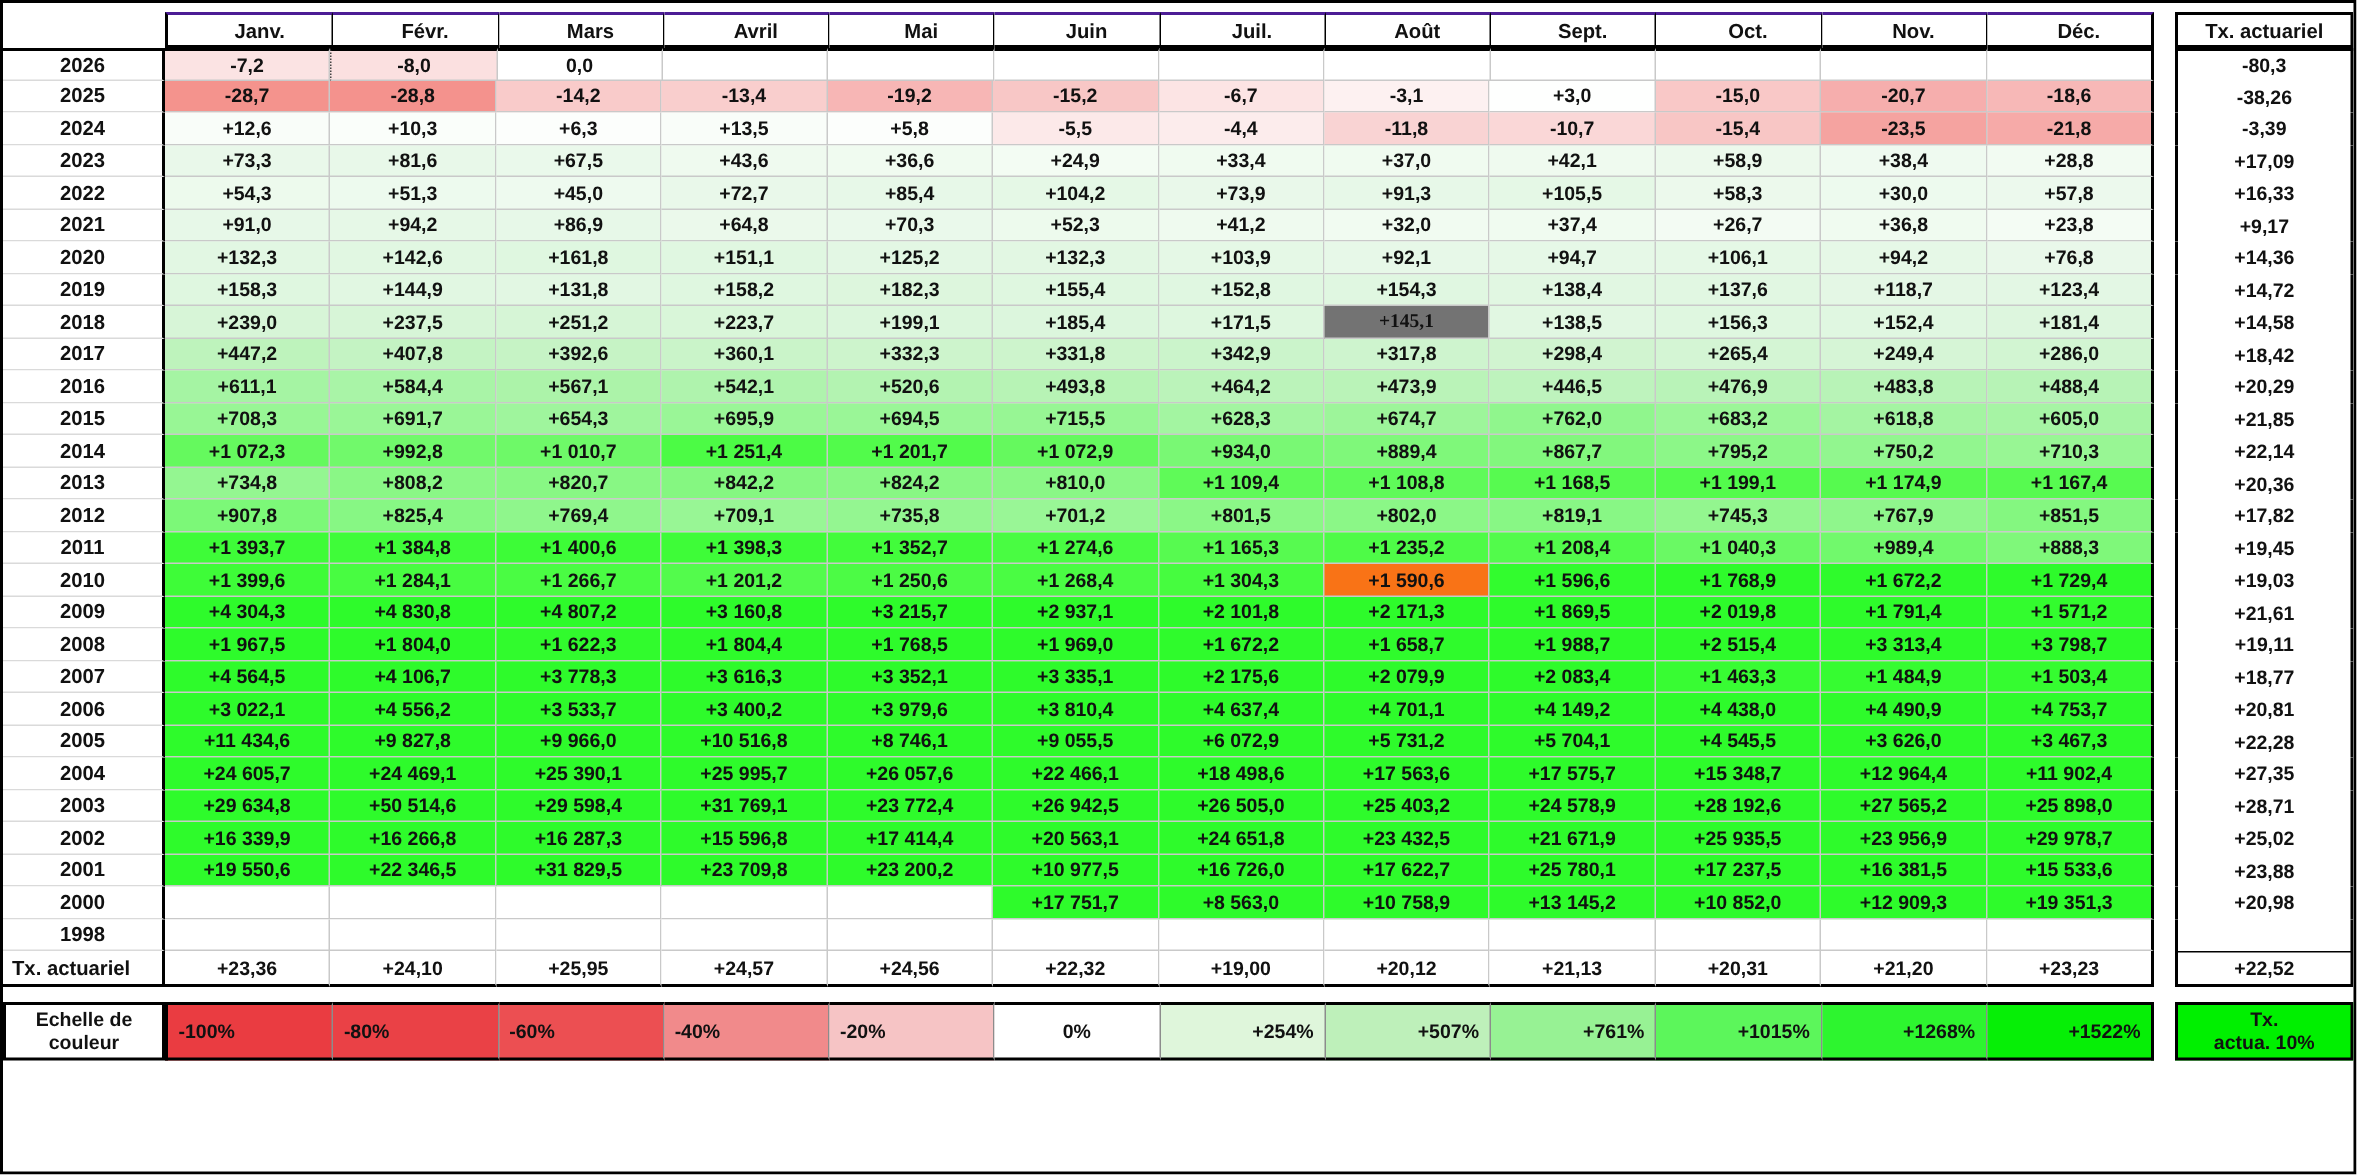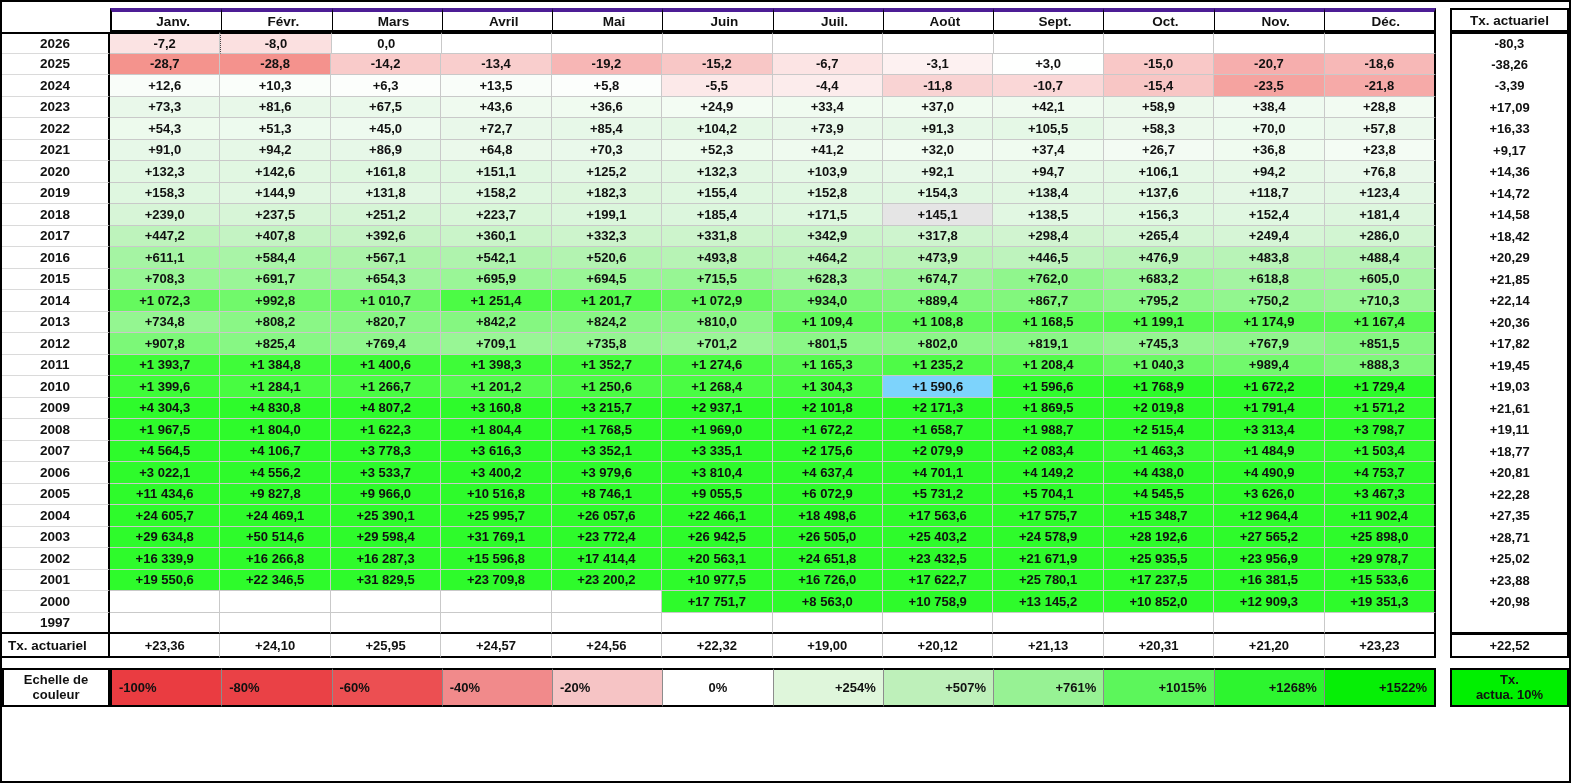--- a/index.html
+++ b/index.html
@@ -27,21 +27,21 @@
   }
   .grid-area { padding-top:6px; }
   .row { display:flex; width:1567px; }
   .c-year   { width:108px; flex:0 0 108px; display:flex; align-items:center; justify-content:center; }
   .c-month  { flex:1 1 0; display:flex; align-items:center; justify-content:center; overflow:hidden; white-space:nowrap; }
   .c-spacer { width:14px; flex:0 0 14px; }
   .c-tx     { width:119px; flex:0 0 119px; display:flex; align-items:center; justify-content:center; overflow:hidden; white-space:nowrap; }
 
   
   .header-row { height:24px; font-size:13.5px; }
-  .header-row .c-month { border-top:4px solid #4c1d95; border-bottom:2px solid #000; border-right:1px solid #000; background:#fff;padding-left:13px; }
+  .header-row .c-month { border-top:2px solid #4c1d95; border-bottom:2px solid #000; border-right:1px solid #000; background:#fff;padding-left:13px; }
   .header-row .c-month:nth-child(2) { border-left:2px solid #000; }
   .header-row .c-month.last { border-right:2px solid #000; }
   .header-row .c-tx { border:2px solid #000; background:#fff; }
 
   
   .body-row { height:21.5px; font-size:13px; }
   .body-row .c-year { border-right:2px solid #000; border-bottom:1px solid #DADADA; background:#fff; font-size:13.5px; }
   .body-row .c-month { border-right:1px solid #C9C9C9; border-bottom:1px solid #C9C9C9; }
   .body-row .c-month.last { border-right:2px solid #000; }
   .body-row .c-tx { border-left:2px solid #000; border-right:2px solid #000; background:#fff; }
@@ -163,21 +163,21 @@
           <div class="c-month" style="background: rgb(237, 250, 237);">+54,3</div>
           <div class="c-month" style="background: rgb(237, 250, 238);">+51,3</div>
           <div class="c-month" style="background: rgb(238, 250, 239);">+45,0</div>
           <div class="c-month" style="background: rgb(233, 248, 234);">+72,7</div>
           <div class="c-month" style="background: rgb(231, 248, 232);">+85,4</div>
           <div class="c-month" style="background: rgb(229, 248, 230);">+104,2</div>
           <div class="c-month" style="background: rgb(233, 248, 234);">+73,9</div>
           <div class="c-month" style="background: rgb(231, 248, 232);">+91,3</div>
           <div class="c-month" style="background: rgb(229, 248, 230);">+105,5</div>
           <div class="c-month" style="background: rgb(236, 249, 236);">+58,3</div>
-          <div class="c-month" style="background: rgb(237, 250, 238);">+70,0</div>
+          <div class="c-month" style="background: rgb(237, 250, 238);">+30,0</div>
           <div class="c-month last" style="background: rgb(236, 249, 237);">+57,8</div>
           <div class="c-spacer"></div>
           <div class="c-tx">+16,33</div>
         </div>
         <div class="row body-row">
           <div class="c-year">2021</div>
           <div class="c-month" style="background: rgb(231, 248, 232);">+91,0</div>
           <div class="c-month" style="background: rgb(230, 248, 231);">+94,2</div>
           <div class="c-month" style="background: rgb(231, 248, 232);">+86,9</div>
           <div class="c-month" style="background: rgb(235, 249, 235);">+64,8</div>
@@ -228,21 +228,21 @@
         </div>
         <div class="row body-row">
           <div class="c-year">2018</div>
           <div class="c-month" style="background: rgb(215, 245, 215);">+239,0</div>
           <div class="c-month" style="background: rgb(215, 245, 215);">+237,5</div>
           <div class="c-month" style="background: rgb(214, 245, 214);">+251,2</div>
           <div class="c-month" style="background: rgb(217, 246, 217);">+223,7</div>
           <div class="c-month" style="background: rgb(219, 246, 220);">+199,1</div>
           <div class="c-month" style="background: rgb(220, 246, 221);">+185,4</div>
           <div class="c-month" style="background: rgb(222, 247, 223);">+171,5</div>
-          <div class="c-month" style="background: #e5e5e5;">+145,1</div>
+          <div class="c-month" style="background: #737373; font-family: Liberation Serif, serif;">+145,1</div>
           <div class="c-month" style="background: rgb(225, 247, 226);">+138,5</div>
           <div class="c-month" style="background: rgb(223, 247, 224);">+156,3</div>
           <div class="c-month" style="background: rgb(224, 247, 225);">+152,4</div>
           <div class="c-month last" style="background: rgb(221, 246, 222);">+181,4</div>
           <div class="c-spacer"></div>
           <div class="c-tx">+14,58</div>
         </div>
         <div class="row body-row">
           <div class="c-year">2017</div>
           <div class="c-month" style="background: rgb(190, 243, 188);">+447,2</div>
@@ -364,21 +364,21 @@
         </div>
         <div class="row body-row">
           <div class="c-year">2010</div>
           <div class="c-month" style="background: rgb(62, 252, 56);">+1 399,6</div>
           <div class="c-month" style="background: rgb(72, 252, 65);">+1 284,1</div>
           <div class="c-month" style="background: rgb(74, 252, 67);">+1 266,7</div>
           <div class="c-month" style="background: rgb(83, 251, 76);">+1 201,2</div>
           <div class="c-month" style="background: rgb(76, 251, 69);">+1 250,6</div>
           <div class="c-month" style="background: rgb(74, 252, 67);">+1 268,4</div>
           <div class="c-month" style="background: rgb(70, 252, 63);">+1 304,3</div>
-          <div class="c-month" style="background: #7dd3fc;">+1 590,6</div>
+          <div class="c-month" style="background: #f97316;">+1 590,6</div>
           <div class="c-month" style="background: rgb(50, 252, 46);">+1 596,6</div>
           <div class="c-month" style="background: rgb(46, 251, 43);">+1 768,9</div>
           <div class="c-month" style="background: rgb(47, 251, 44);">+1 672,2</div>
           <div class="c-month last" style="background: rgb(46, 251, 43);">+1 729,4</div>
           <div class="c-spacer"></div>
           <div class="c-tx">+19,03</div>
         </div>
         <div class="row body-row">
           <div class="c-year">2009</div>
           <div class="c-month" style="background: rgb(46, 251, 43);">+4 304,3</div>
@@ -542,22 +542,22 @@
           <div class="c-month" style="background: rgb(46, 251, 43);">+17 751,7</div>
           <div class="c-month" style="background: rgb(46, 251, 43);">+8 563,0</div>
           <div class="c-month" style="background: rgb(46, 251, 43);">+10 758,9</div>
           <div class="c-month" style="background: rgb(46, 251, 43);">+13 145,2</div>
           <div class="c-month" style="background: rgb(46, 251, 43);">+10 852,0</div>
           <div class="c-month" style="background: rgb(46, 251, 43);">+12 909,3</div>
           <div class="c-month last" style="background: rgb(46, 251, 43);">+19 351,3</div>
           <div class="c-spacer"></div>
           <div class="c-tx">+20,98</div>
         </div>
-        <div class="row body-row lastr">
-          <div class="c-year">1997</div>
+        <div class="row body-row">
+          <div class="c-year">1998</div>
           <div class="c-month" style="background: rgb(255, 255, 255);"></div>
           <div class="c-month" style="background: rgb(255, 255, 255);"></div>
           <div class="c-month" style="background: rgb(255, 255, 255);"></div>
           <div class="c-month" style="background: rgb(255, 255, 255);"></div>
           <div class="c-month" style="background: rgb(255, 255, 255);"></div>
           <div class="c-month" style="background: rgb(255, 255, 255);"></div>
           <div class="c-month" style="background: rgb(255, 255, 255);"></div>
           <div class="c-month" style="background: rgb(255, 255, 255);"></div>
           <div class="c-month" style="background: rgb(255, 255, 255);"></div>
           <div class="c-month" style="background: rgb(255, 255, 255);"></div>

